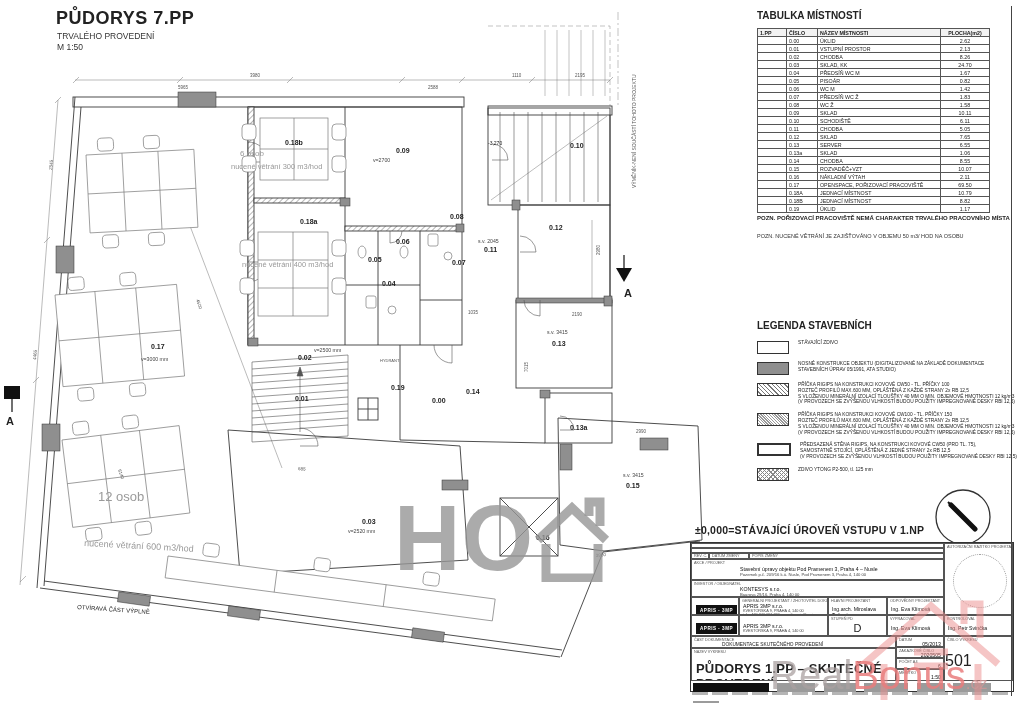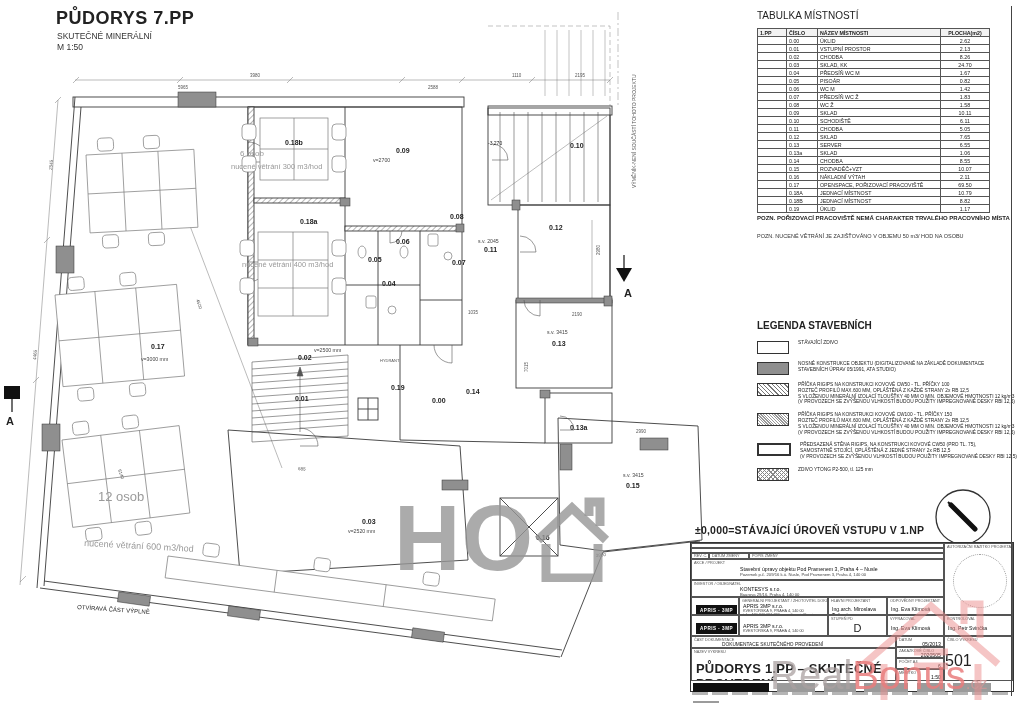--- a/index.html
+++ b/index.html
@@ -4,21 +4,21 @@
 <style>
   html,body{margin:0;padding:0;background:#e8e8e8;}
   .sheet{position:relative;width:1024px;height:703px;background:#ffffff;overflow:hidden;
          font-family:"Liberation Sans",sans-serif;color:#222;}
   .abs{position:absolute;}
   
   .h-title{left:56px;top:8px;font-size:18px;font-weight:bold;letter-spacing:.5px;}
   .h-sub{left:57px;top:31px;font-size:8.5px;color:#333;}
   .h-scale{left:57px;top:42px;font-size:8.5px;color:#333;}
   
-  .rt-title{left:757px;top:10px;font-size:10px;font-weight:normal;}
+  .rt-title{left:757px;top:10px;font-size:10px;font-weight:bold;}
   table.rt{position:absolute;left:757px;top:28px;border-collapse:collapse;width:233px;
            font-size:5.3px;line-height:6px;}
   table.rt th,table.rt td{border:0.5px solid #555;padding:0.5px 2px;height:6px;font-weight:normal;text-align:left;}
   table.rt th{font-weight:bold;background:#f2f2f2;}
   table.rt td.num,table.rt th.num{width:26px;}
   table.rt td.area,table.rt th.area{width:44px;text-align:center;}
   table.rt td.fl,table.rt th.fl{width:24px;}
   
   .note1{left:757px;top:215px;font-size:6px;font-weight:bold;width:260px;}
   .note2{left:757px;top:233px;font-size:5.5px;color:#333;width:260px;}
@@ -324,21 +324,21 @@
         <text x="572" y="316" font-size="4.5" fill="#555">2190</text>
         <text x="528" y="372" font-size="4.5" fill="#555" transform="rotate(-90 528 372)">7015</text>
         <text x="596" y="557" font-size="4.5" fill="#555" transform="rotate(-5 596 557)">3960</text>
         <text x="468" y="314" font-size="4.5" fill="#555">1035</text>
         <text x="636" y="433" font-size="4.5" fill="#555">2990</text>
         <text x="298" y="470" font-size="4.5" fill="#555" transform="rotate(4 298 470)">685</text>
       </g>
   </svg>
 
   <div class="abs h-title">PŮDORYS 7.PP</div>
-  <div class="abs h-sub">SKUTEČNÉ MINERÁLNÍ</div>
+  <div class="abs h-sub">TRVALÉHO PROVEDENÍ</div>
   <div class="abs h-scale">M 1:50</div>
 
   <div class="abs rt-title">TABULKA MÍSTNOSTÍ</div>
   <table class="rt">
     <thead>
         <tr>
       <th class="fl">1.PP</th>
       <th class="num">ČÍSLO</th>
       <th>NÁZEV MÍSTNOSTI</th>
       <th class="area">PLOCHA(m2)</th>

